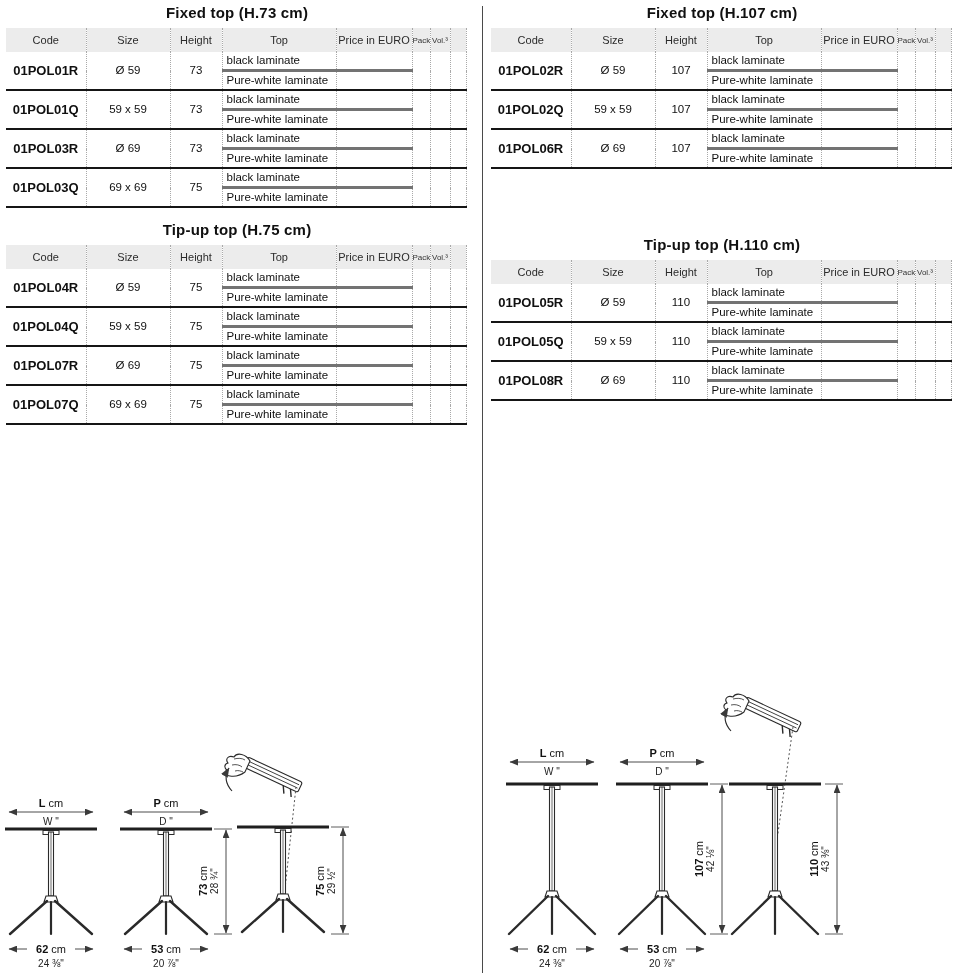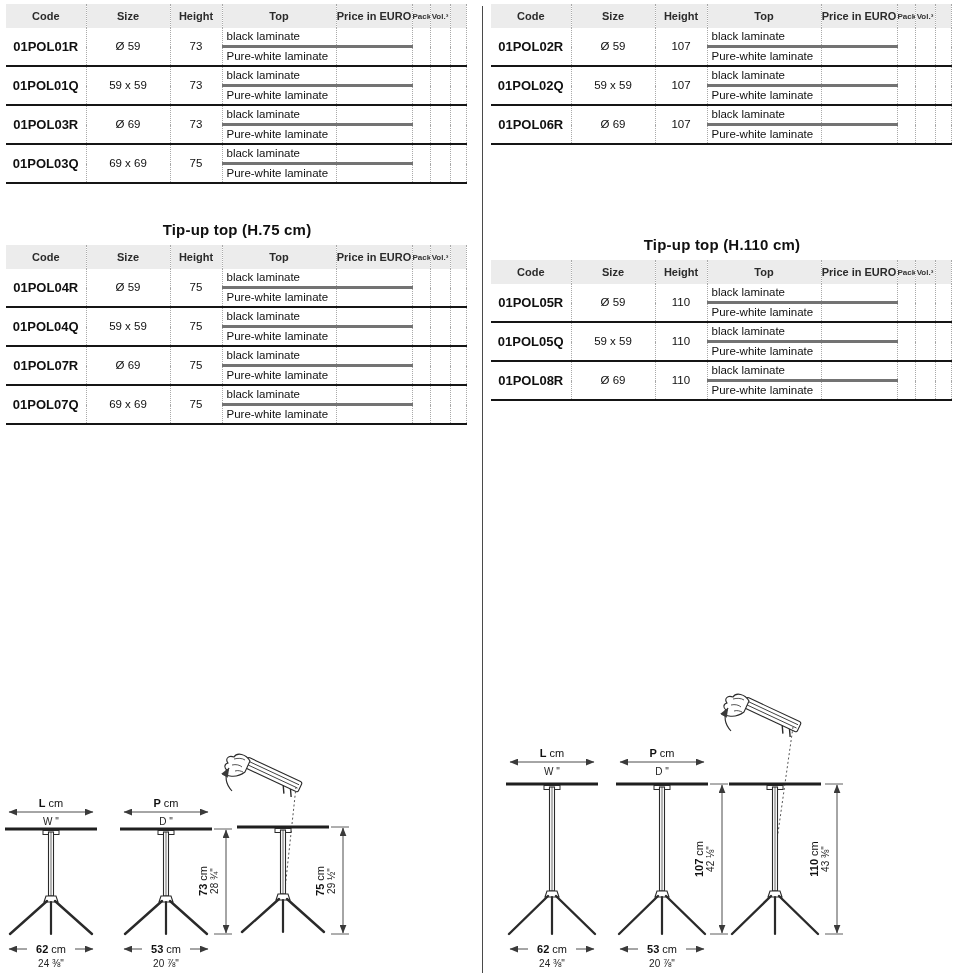--- a/index.html
+++ b/index.html
@@ -5,21 +5,21 @@
   html,body{margin:0;padding:0;}
   body{
     width:970px;height:979px;position:relative;background:#ffffff;
     font-family:"Liberation Sans",sans-serif;color:#111;overflow:hidden;
   }
   .divider{position:absolute;left:482px;top:6px;width:1px;height:967px;background:#4a4a4a;}
   .section{position:absolute;width:462px;}
   .sec-title{margin:0 0 7px 0;text-align:center;font-size:15px;font-weight:bold;color:#101010;letter-spacing:.2px;}
   table.price-table{border-collapse:collapse;width:460px;table-layout:fixed;}
   table.price-table th{
-    background:#ececec;font-weight:bold;font-size:11px;color:#2b2b2b;
+    background:#ececec;font-weight:normal;font-size:11px;color:#2b2b2b;
     height:24px;padding:0;text-align:center;overflow:hidden;white-space:nowrap;
   }
   table.price-table th.tiny{font-size:8px;color:#333;}
   table.price-table td{
     font-size:11.5px;color:#101010;text-align:center;padding:0;height:17px;
     line-height:1.05;overflow:hidden;white-space:nowrap;
   }
   table.price-table td.code{font-weight:bold;font-size:13px;}
   table.price-table td.top{text-align:left;padding-left:4px;}
   table.price-table .dl{border-left:1px dotted #a9a9a9;}
@@ -33,20 +33,21 @@
   svg text{font-family:"Liberation Sans",sans-serif;font-size:11px;fill:#111;}
   svg text.in{font-size:10px;fill:#222;}
   svg .b{font-weight:bold;}
 </style>
 </head>
 <body>
 
 <div class="divider"></div>
 
 <div class="section" style="left:6px;top:4px;">
+  <h2 class="sec-title">Fixed top (H.73 cm)</h2>
   <table class="price-table">
       <colgroup>
         <col style="width: 80px;">
         <col style="width: 84px;">
         <col style="width: 52px;">
         <col style="width: 114px;">
         <col style="width: 76px;">
         <col style="width: 18px;">
         <col style="width: 20px;">
         <col style="width: 16px;">
@@ -124,20 +125,21 @@
         </tr>
         <tr>
           <td class="dl top">Pure-white laminate</td>
           <td class="dl"></td>
         </tr>
       </tbody>
     </table>
 </div>
 
 <div class="section" style="left:491px;top:4px;">
+  <h2 class="sec-title">Fixed top (H.107 cm)</h2>
   <table class="price-table">
       <colgroup>
         <col style="width: 80px;">
         <col style="width: 84px;">
         <col style="width: 52px;">
         <col style="width: 114px;">
         <col style="width: 76px;">
         <col style="width: 18px;">
         <col style="width: 20px;">
         <col style="width: 16px;">

